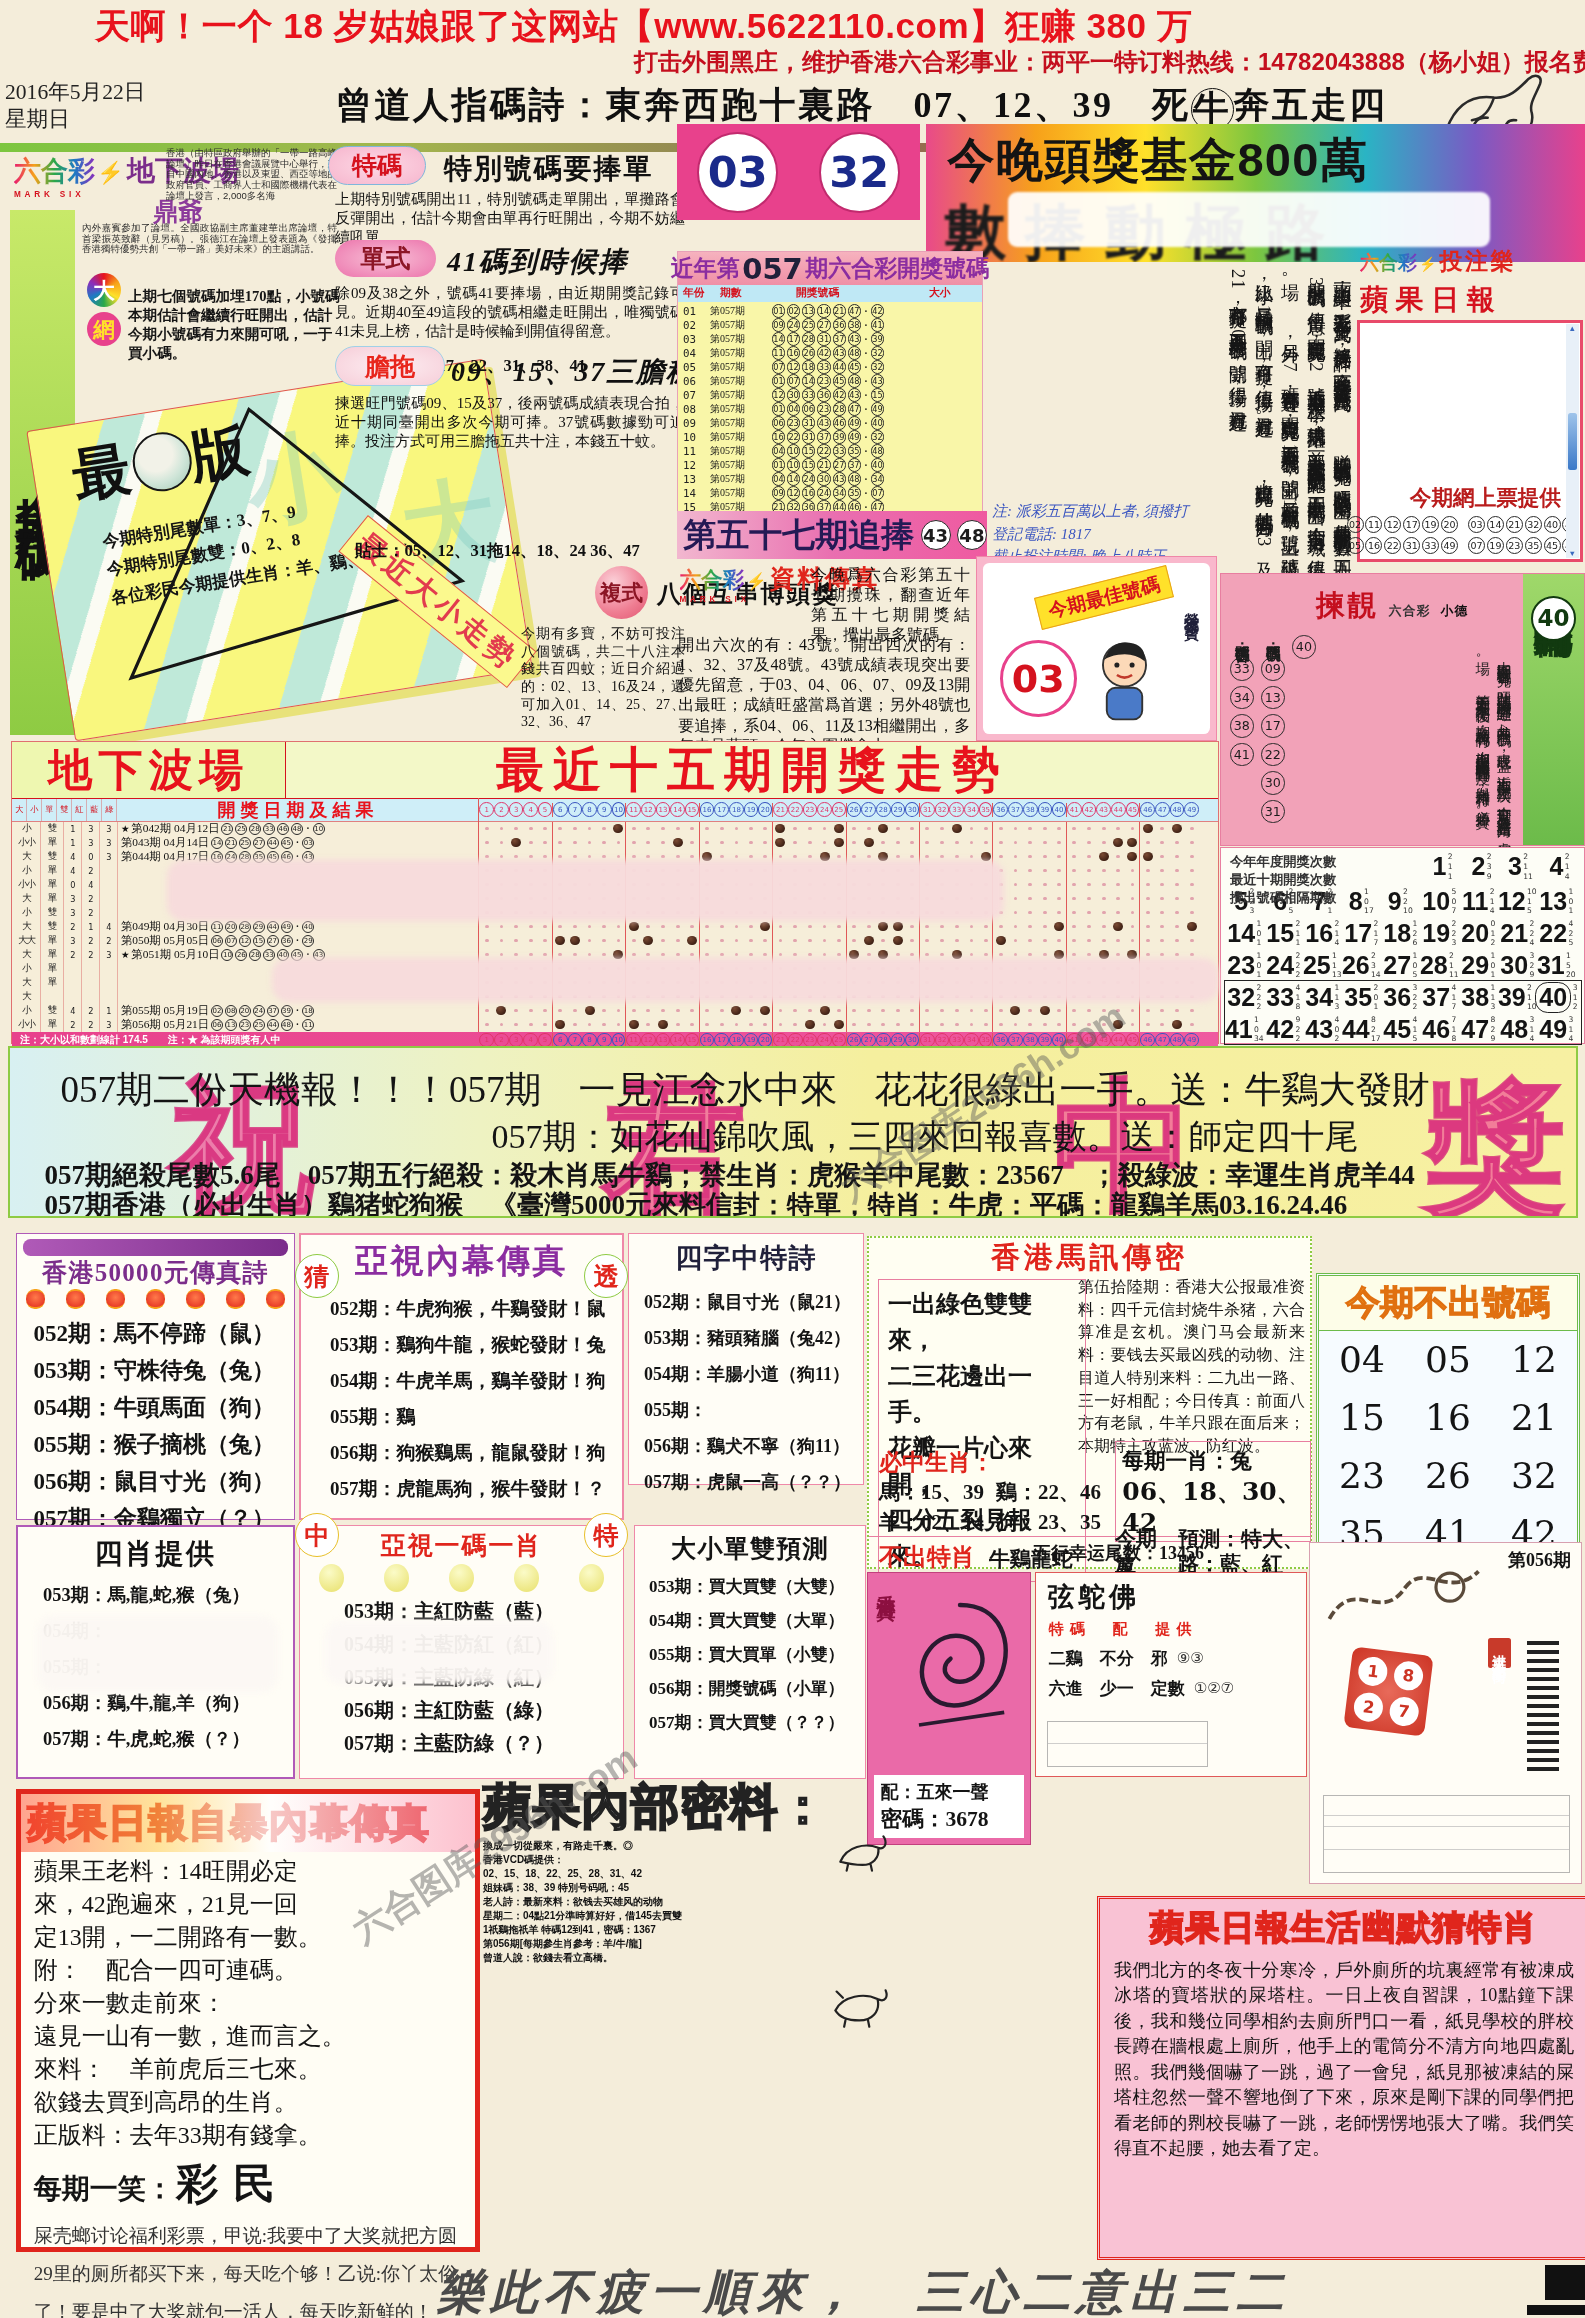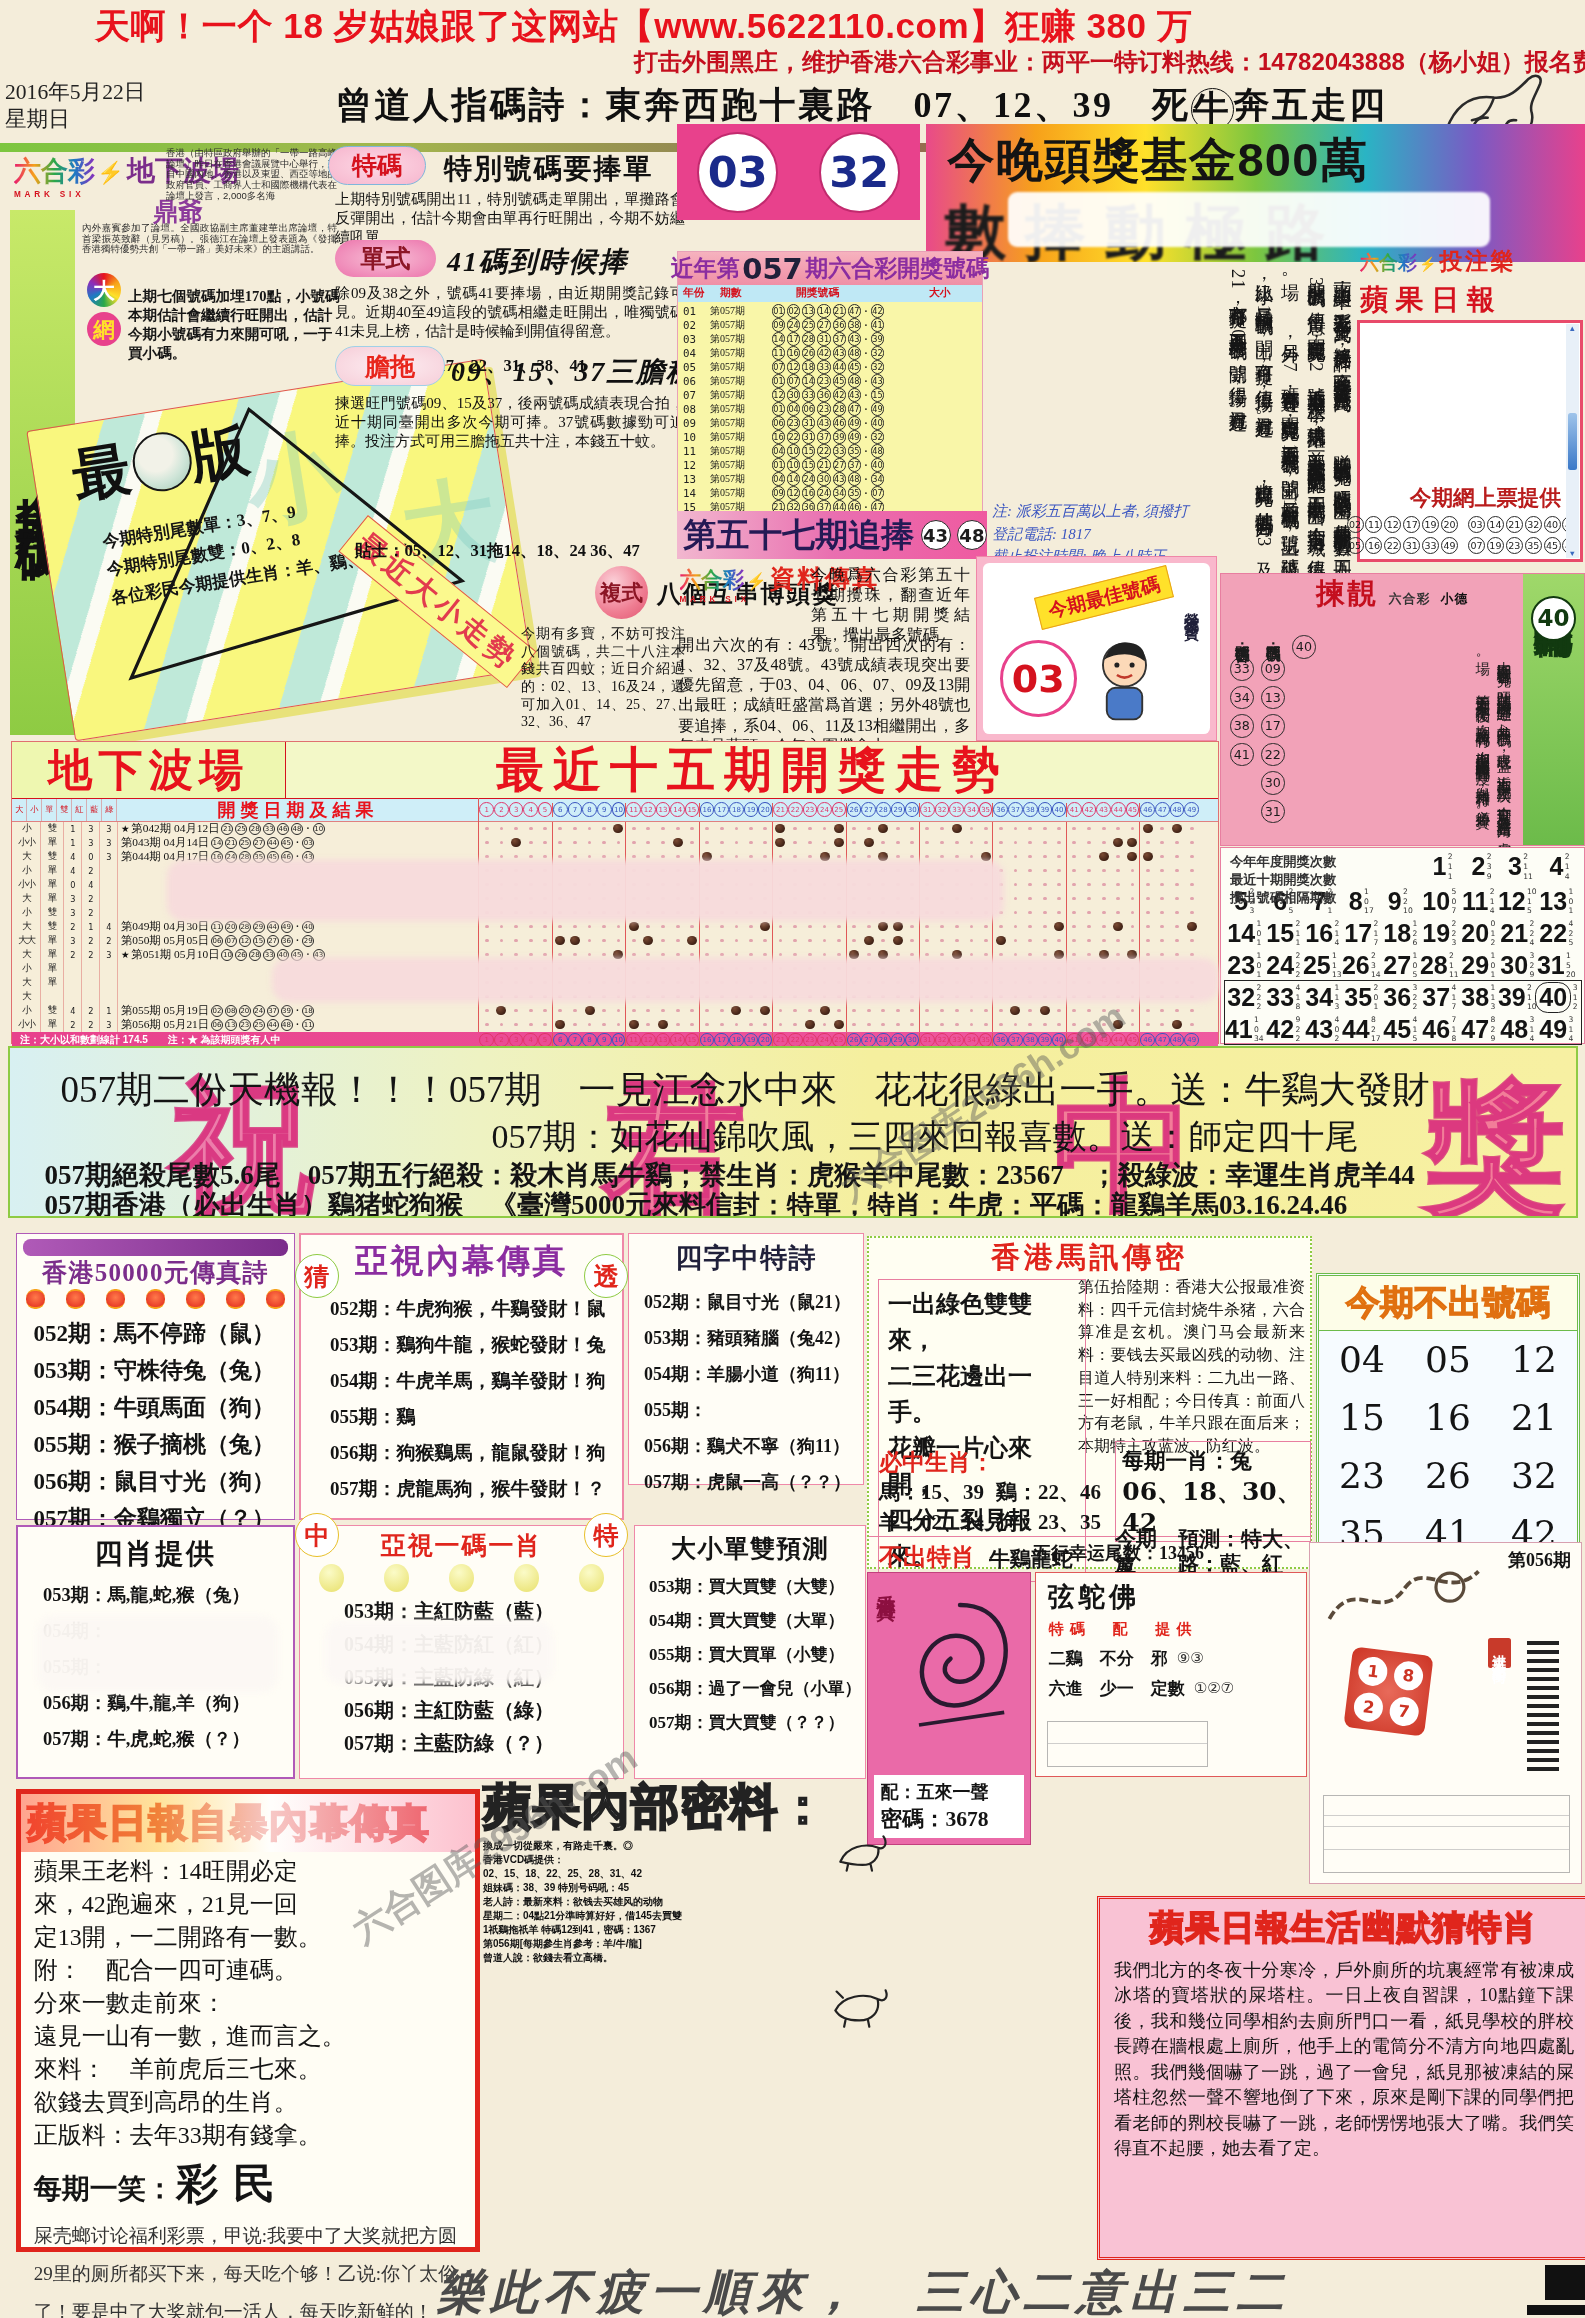--- a/index.html
+++ b/index.html
@@ -112,21 +112,21 @@
      font:bold 38px "DejaVu Sans",sans-serif;color:#d5121e;background:#fff}
   .mside{position:absolute;right:9px;top:38px;writing-mode:vertical-rl;text-orientation:upright;
      font:bold 15px "Liberation Serif",serif;color:#20203a;letter-spacing:3.8px}
   
   .meihua{background:#f2a2b8;border:1.9px solid #e87ea0;box-sizing:border-box}
   .mh-strip{position:absolute;right:0;top:0;bottom:0;width:61px;background:linear-gradient(180deg,#9fd86a,#6cbb4a);
      display:flex;flex-direction:column;align-items:center;justify-content:flex-start;padding-top:9px;box-sizing:border-box}
   .mh-striptxt{writing-mode:vertical-rl;text-orientation:upright;font:bold 39px "Liberation Serif",serif;color:#123a10;letter-spacing:1.3px}
   .mh-40{width:41px;height:41px;border-radius:50%;border:2.5px solid #123a10;background:#fff;display:flex;
      align-items:center;justify-content:center;font:bold 23px "DejaVu Sans",sans-serif;color:#123a10;margin-top:5px}
-  .mh-logo{position:absolute;left:95px;top:0;font:bold 29px "Liberation Serif",serif;color:#c40f1e;letter-spacing:2.5px}
+  .mh-logo{position:absolute;left:95px;top:12px;font:bold 29px "Liberation Serif",serif;color:#c40f1e;letter-spacing:2.5px}
   .mh-logo small{font:bold 12.7px "Liberation Sans",sans-serif;color:#333;letter-spacing:1.3px}
   .mh-body{position:absolute;left:107px;top:76px;right:70px;bottom:9px;writing-mode:vertical-rl;
      font:14.6px/1.45 "Liberation Serif",serif;color:#1c1c1c;letter-spacing:1.3px;text-align:justify}
   .mh-cols{position:absolute;left:9px;top:61px;display:flex;gap:7.6px}
   .mh-col{display:flex;flex-direction:column;align-items:center;gap:5px}
   .mh-lab{writing-mode:vertical-rl;text-orientation:upright;font:bold 14.6px "Liberation Serif",serif;color:#1c1c1c;margin-bottom:2.5px}
   
   .stats{background:#fdfdf6;border:1.9px solid #e87ea0;box-sizing:border-box}
   .st-legend{position:absolute;left:9px;top:5px;font:bold 13.3px/1.35 "Liberation Serif",serif;color:#333}
   .st-row{display:flex;height:32px;align-items:center;padding-left:3.8px}
@@ -2622,21 +2622,21 @@
         <div class="pl-row">
           <span class="pl-label">054期：</span>
           <span class="pl-text">買大買雙（大單）</span>
         </div>
         <div class="pl-row">
           <span class="pl-label">055期：</span>
           <span class="pl-text">買大買單（小雙）</span>
         </div>
         <div class="pl-row">
           <span class="pl-label">056期：</span>
-          <span class="pl-text">過了一會兒（小單）</span>
+          <span class="pl-text">開獎號碼（小單）</span>
         </div>
         <div class="pl-row">
           <span class="pl-label">057期：</span>
           <span class="pl-text">買大買雙（？？）</span>
         </div>
       </div>
   </div>
 
   <div class="sec hkfax" style="left:867px;top:1572px;width:162px;height:271px">
     <div class="hk-label">香港傳真</div>

